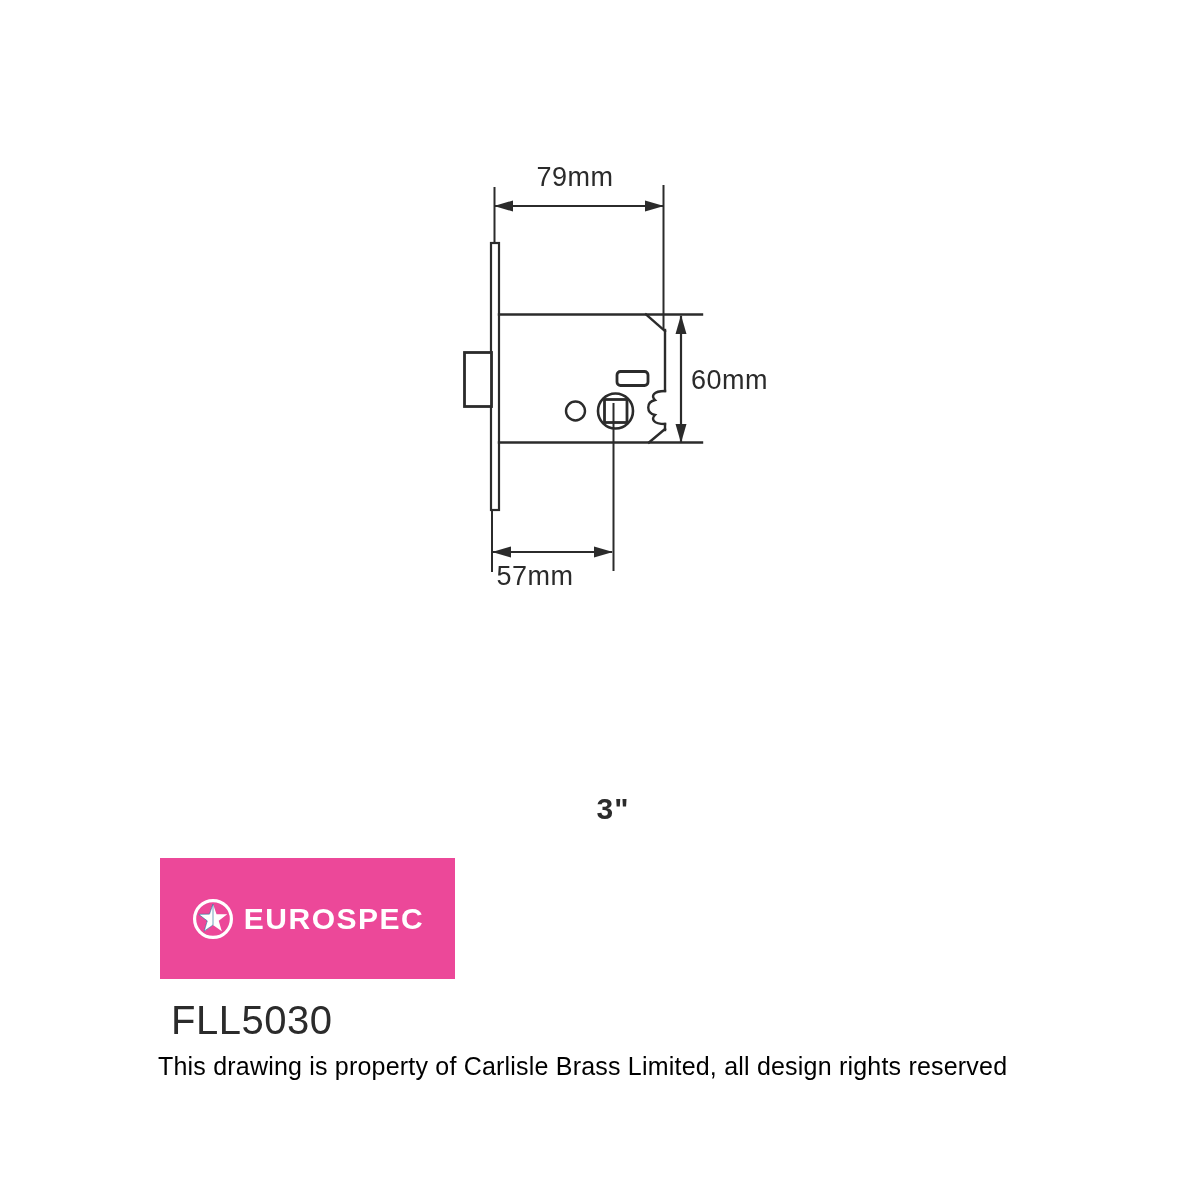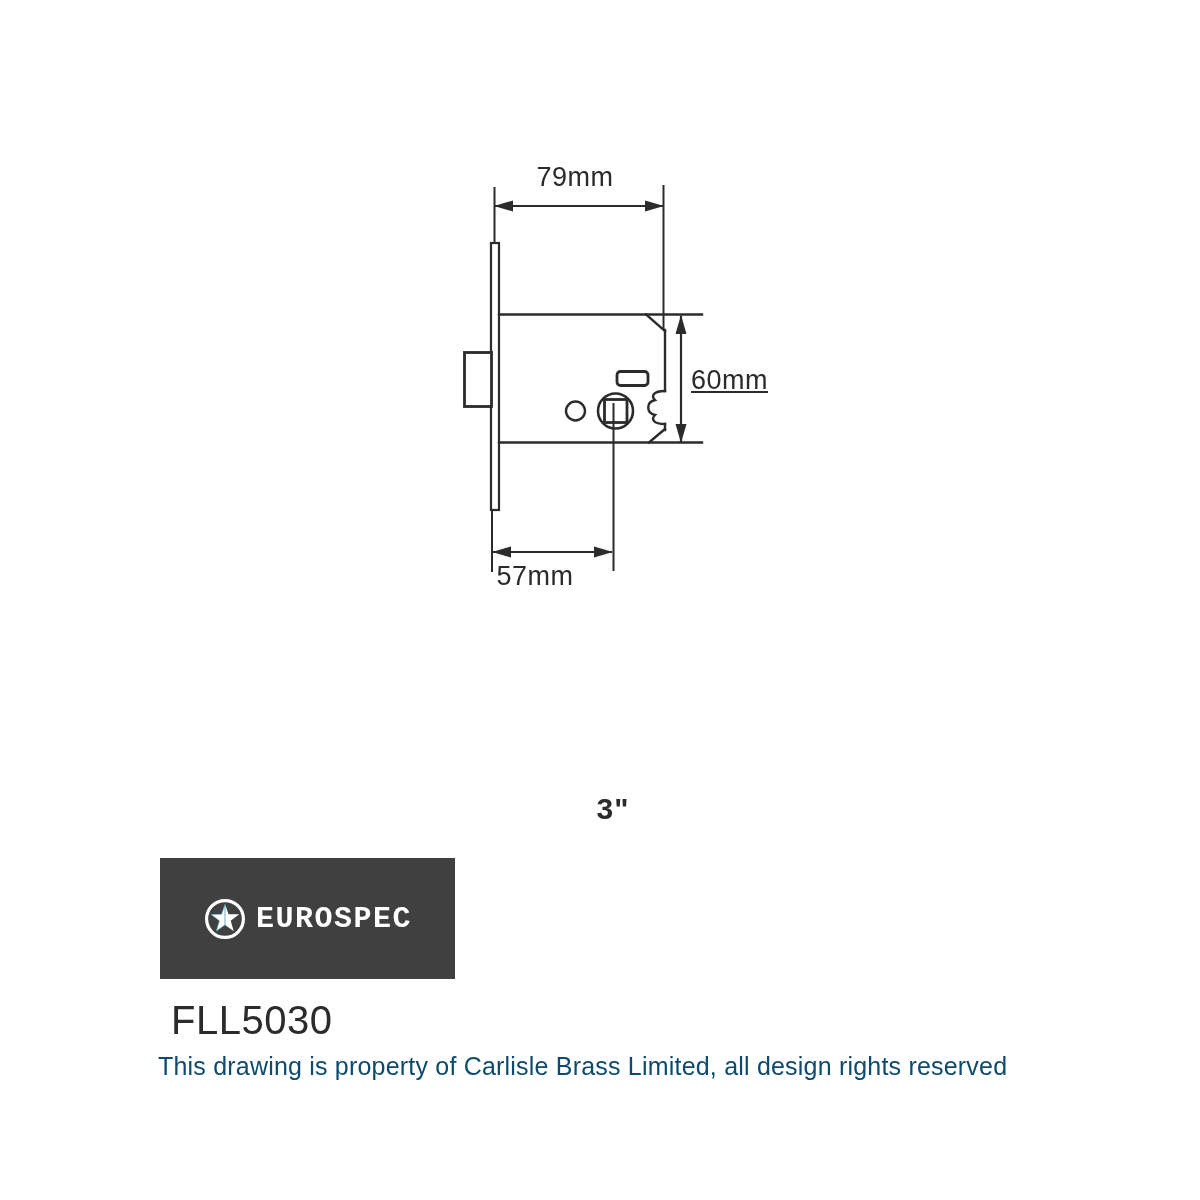--- a/index.html
+++ b/index.html
@@ -16,47 +16,47 @@
 
   .dim-label{
     position:absolute;
     font-size:27px;
     color:#2b2b2b;
     letter-spacing:0.5px;
     white-space:nowrap;
   }
   .dim-label.centered{text-align:center;}
   #dim-79{left:475px;top:162px;width:200px;}
-  #dim-60{left:691px;top:365px;text-decoration:underline;}
+  #dim-60{left:691px;top:365px;}
   #dim-57{left:445px;top:561px;width:180px;}
 
   #size-3{
     position:absolute;left:538px;top:792px;width:150px;
     text-align:center;font-size:30px;font-weight:bold;color:#2b2b2b;
     letter-spacing:1px;
   }
 
   .logo-box{
     position:absolute;left:160px;top:858px;width:295px;height:121px;
-    background:#404040;
-    display:flex;align-items:center;justify-content:center;gap:9px;font-family:Liberation Mono, monospace;
+    background:#ec4899;
+    display:flex;align-items:center;justify-content:center;gap:9px;
   }
   .logo-icon{width:44px;height:44px;flex:0 0 auto;display:block;}
   .logo-text{
     color:#ffffff;font-size:30px;font-weight:bold;letter-spacing:1.5px;
     white-space:nowrap;
   }
 
   .product-code{
     position:absolute;left:158px;top:998px;
     font-size:40px;color:#2b2b2b;letter-spacing:0.5px;margin-left:13px;
   }
   .rights-notice{
     position:absolute;left:158px;top:1052px;width:1000px;
-    font-size:25px;color:#0c4a6e;letter-spacing:0.2px;
+    font-size:25px;color:#000000;letter-spacing:0.2px;
     white-space:nowrap;
   }
 </style>
 </head>
 <body>
 
 <div class="canvas">
 
   <svg class="drawing-svg" viewBox="430 140 380 470" fill="none" stroke="#2b2b2b" stroke-linecap="square">
 

